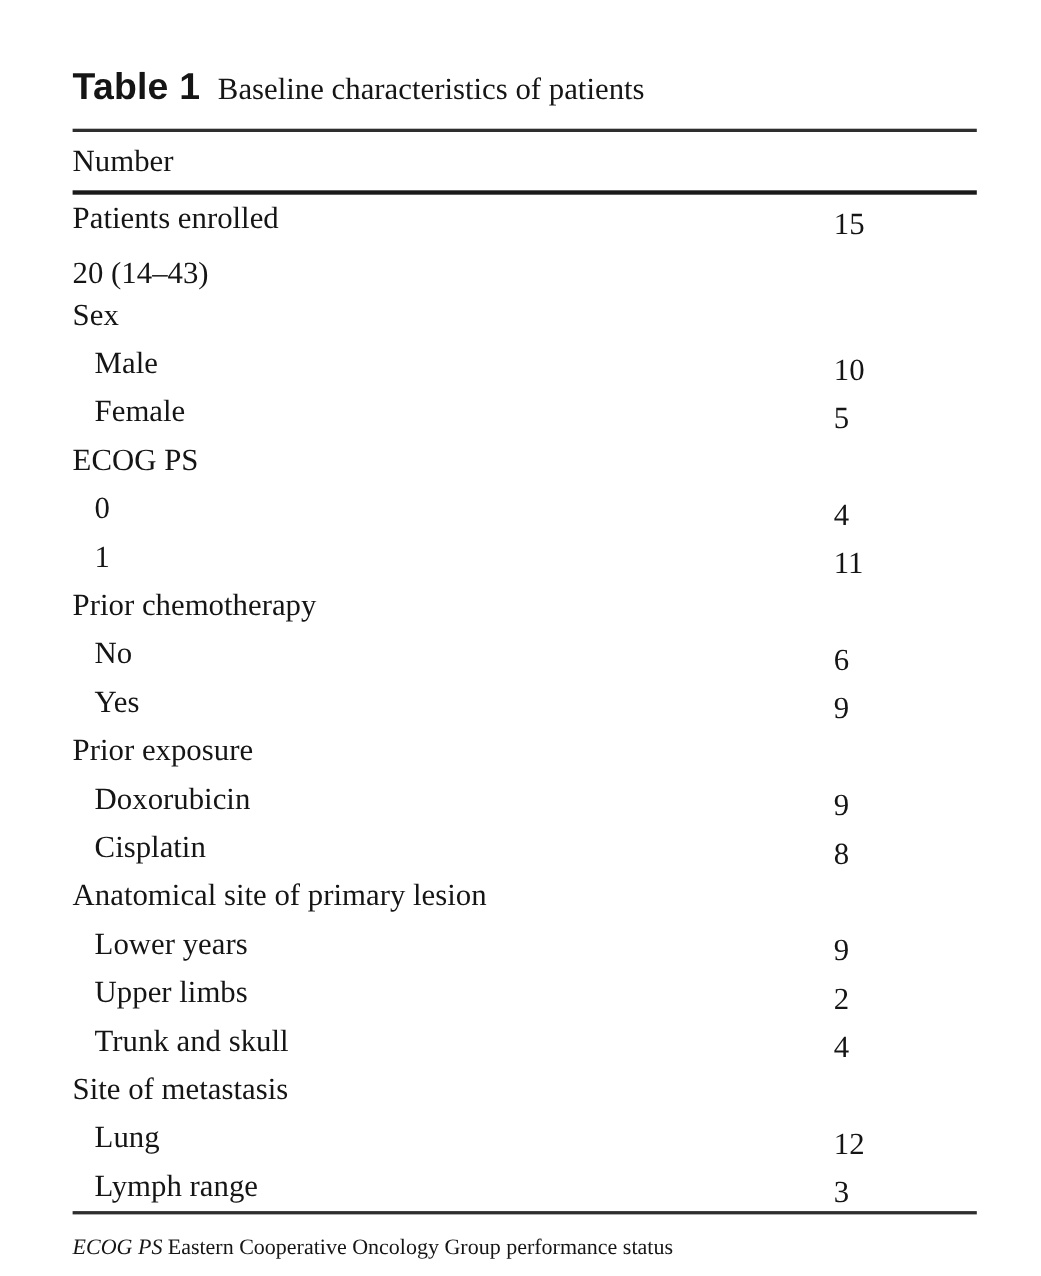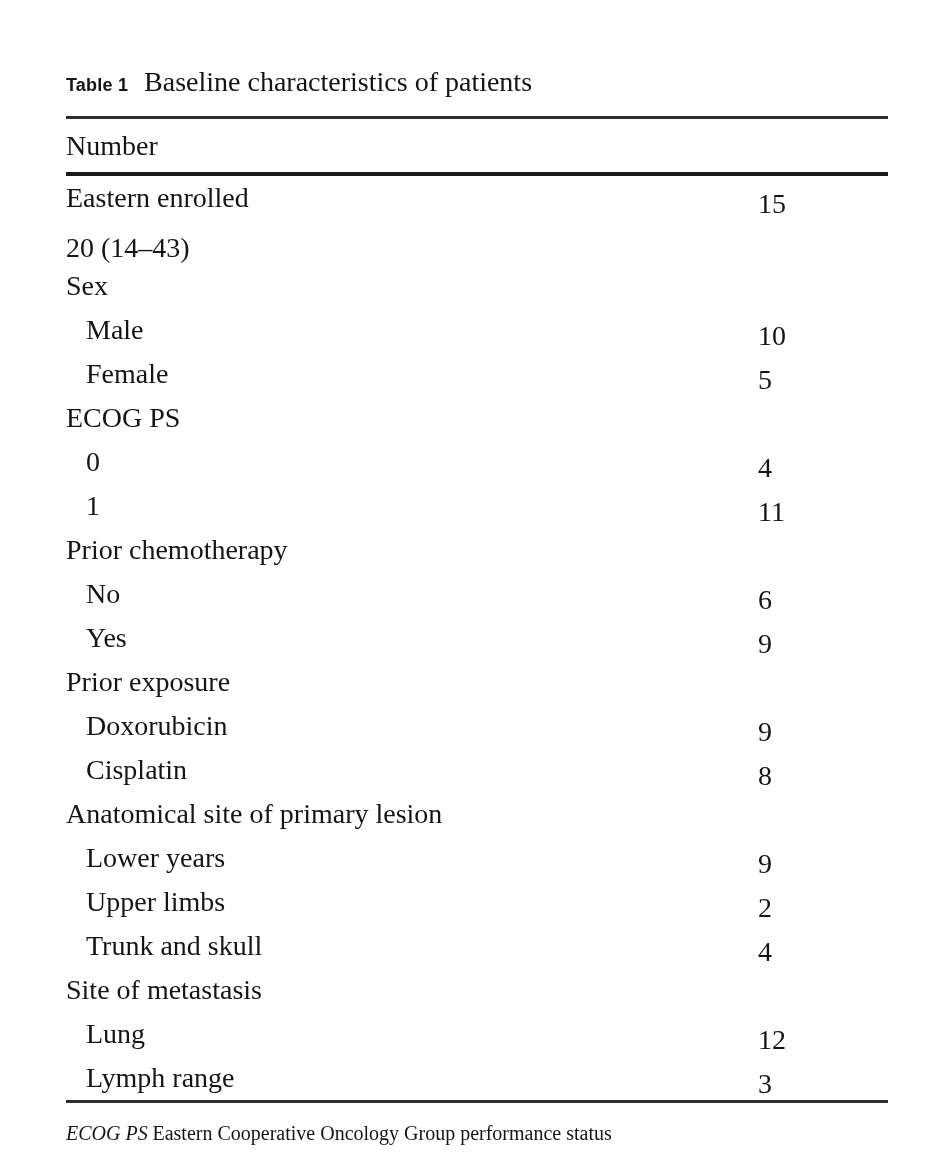--- a/index.html
+++ b/index.html
@@ -19,21 +19,21 @@
     width: 822px; 
   }
   .caption-line {
     display: flex;
     align-items: baseline;
     margin-bottom: 18px;
   }
   .table-label {
     font-family: "Liberation Sans", "DejaVu Sans", sans-serif;
     font-weight: bold;
-    font-size: 18px;
+    font-size: 34px;
     letter-spacing: 0.2px;
     white-space: nowrap;
   }
   .table-caption {
     font-size: 28px;
     margin-left: 16px;
     white-space: nowrap;
     margin-top: 20px;
   }
   .rule-top    { border-top: 3px solid #2e2e2e; }
@@ -84,21 +84,21 @@
     <div class="rule-top"></div>
 
     <div class="header-row">
       <span class="col-num">Number</span>
     </div>
 
     <div class="rule-thick"></div>
 
     <div class="tbody">
   <div class="row">
-    <span class="label">Eastern enrolled</span>
+    <span class="label">Patients enrolled</span>
     <span class="value">15</span>
   </div>
 
   <div class="row">
     <span class="value">20 (14–43)</span>
   </div>
 
   <div class="row">
     <span class="label">Sex</span>
     <span class="value"></span>

